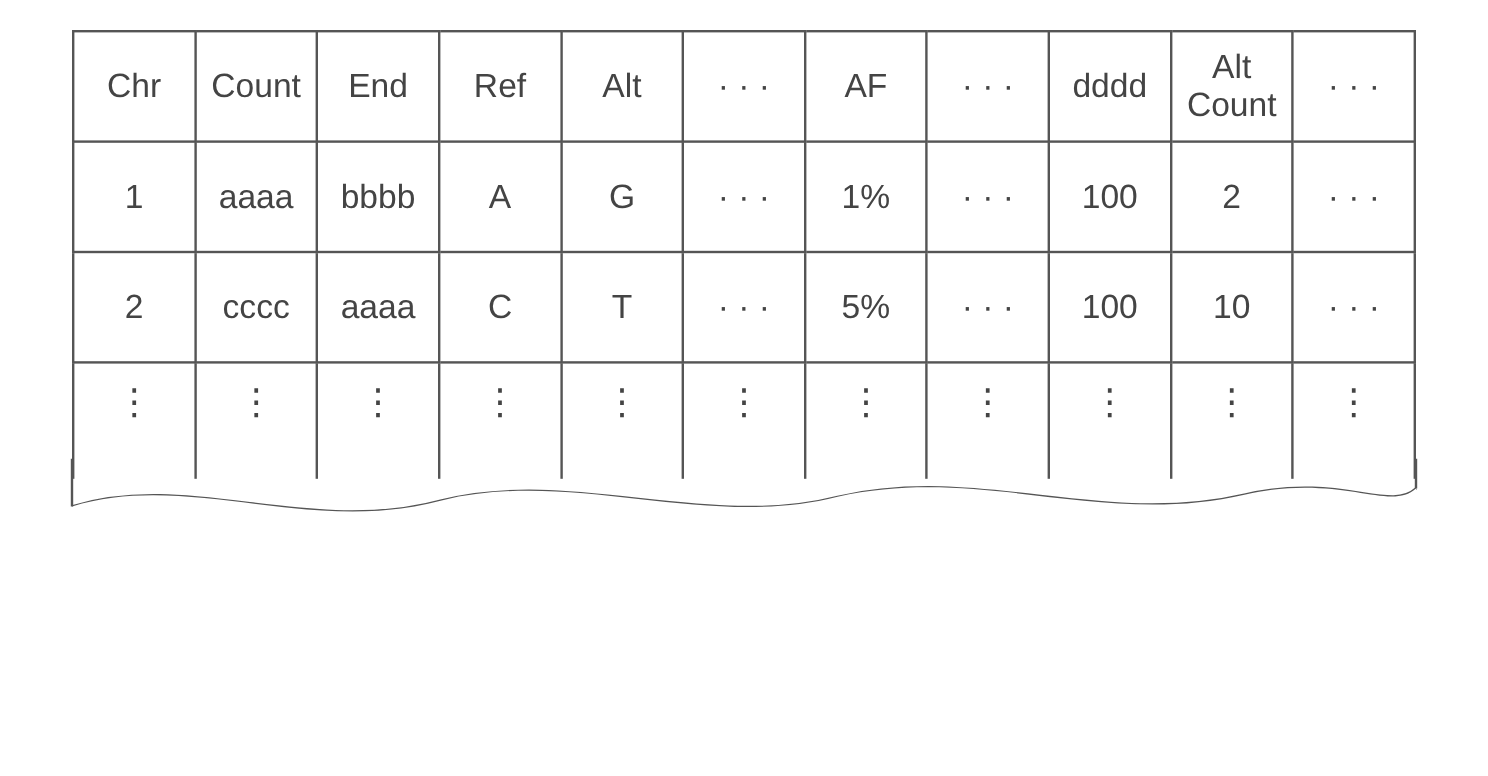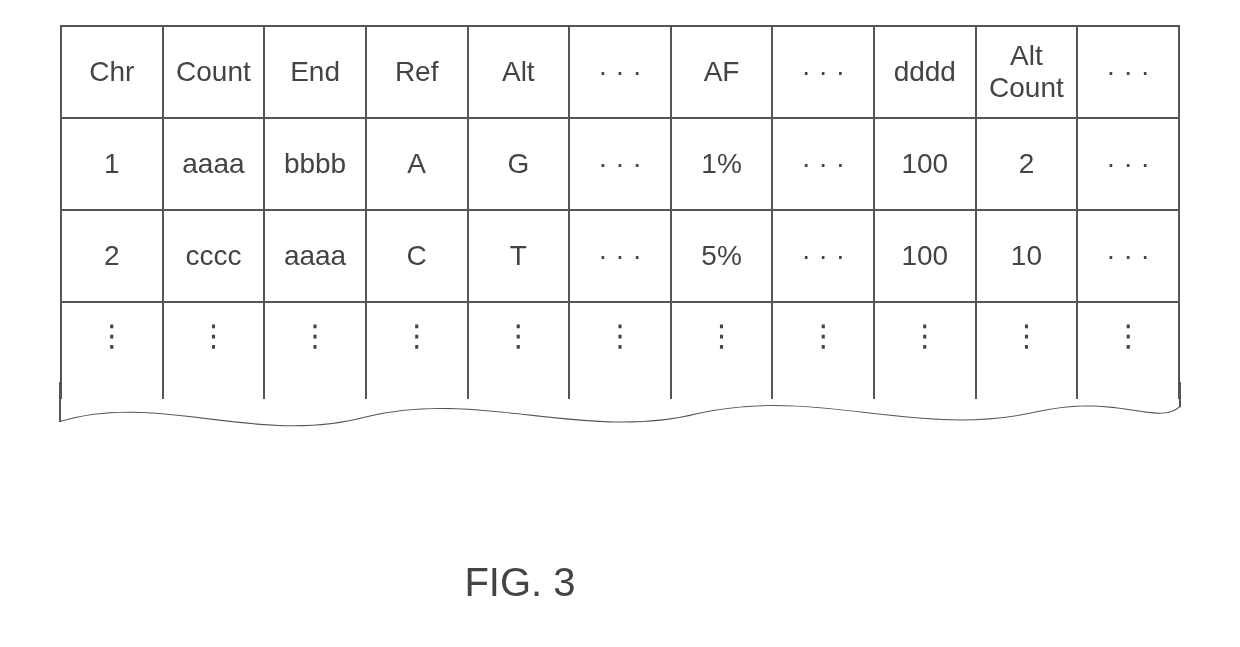--- a/index.html
+++ b/index.html
@@ -143,15 +143,14 @@
              C 100 10, 200 65, 310 35
              C 420 8, 530 60, 640 32
              C 760 5, 860 58, 980 30
              C 1060 12, 1100 45, 1122 25
              L 1122 80 L 2 80 Z" fill="#ffffff" stroke="none"></path>
 
     <line x1="2" y1="0" x2="2" y2="40" stroke="#555" stroke-width="2"></line>
     <line x1="1122" y1="0" x2="1122" y2="25" stroke="#555" stroke-width="2"></line>
   </svg>
 
-  <div class="caption">FIG. 3</div>
 
 </div>
 
 </body></html>

